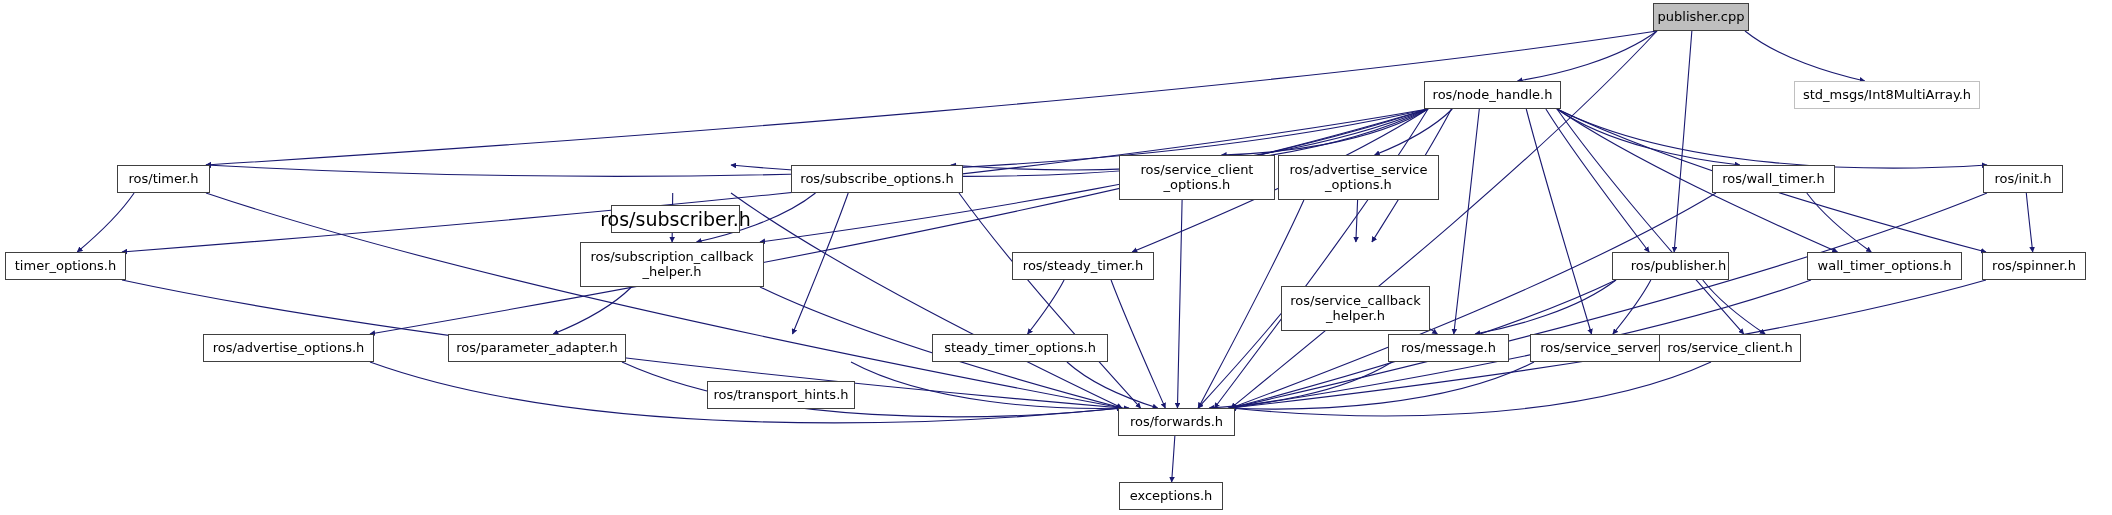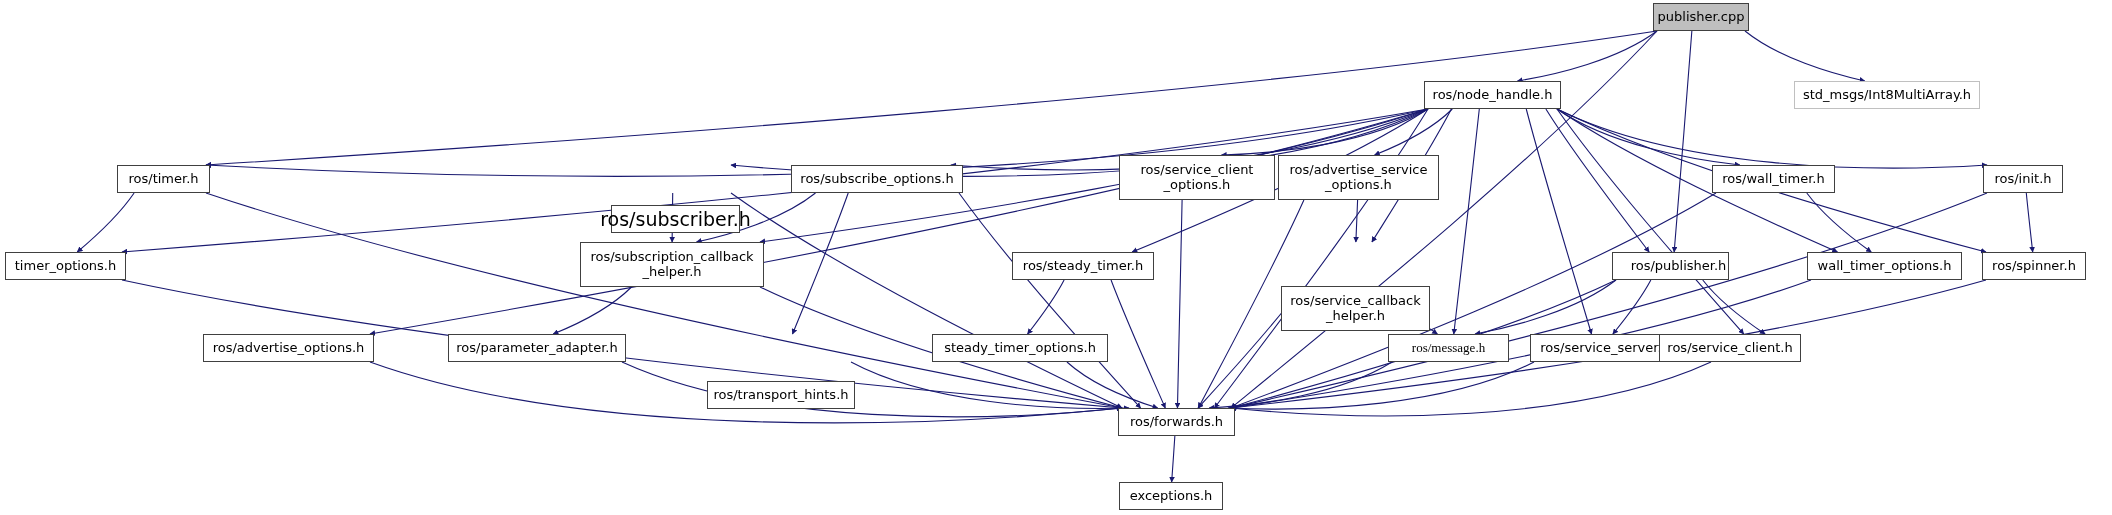--- a/index.html
+++ b/index.html
@@ -104,19 +104,19 @@
       <div class="node" style="left: 1012px; top: 252px; width: 142px; height: 28px; font-size: 13px;">ros/steady_timer.h</div>
       <div class="node" style="left: 1281px; top: 242px; width: 149px; height: 45px; font-size: 13px; margin-top: 44px;">ros/service_callback
 _helper.h</div>
       <div class="node" style="left: 1612px; top: 252px; width: 117px; height: 28px; font-size: 13px; padding-left: 16px;">ros/publisher.h</div>
       <div class="node" style="left: 1807px; top: 252px; width: 155px; height: 28px; font-size: 13px;">wall_timer_options.h</div>
       <div class="node" style="left: 1982px; top: 252px; width: 104px; height: 28px; font-size: 13px;">ros/spinner.h</div>
       <div class="node" style="left: 203px; top: 334px; width: 171px; height: 28px; font-size: 13px;">ros/advertise_options.h</div>
       <div class="node" style="left: 448px; top: 334px; width: 178px; height: 28px; font-size: 13px;">ros/parameter_adapter.h</div>
       <div class="node" style="left: 707px; top: 334px; width: 148px; height: 28px; font-size: 13px; margin-top: 47px;">ros/transport_hints.h</div>
       <div class="node" style="left: 932px; top: 334px; width: 176px; height: 28px; font-size: 13px;">steady_timer_options.h</div>
-      <div class="node" style="left: 1388px; top: 334px; width: 121px; height: 28px; font-size: 13px; font-family: Liberation Serif, serif;">ros/message.h</div>
+      <div class="node" style="left: 1388px; top: 334px; width: 121px; height: 28px; font-size: 13px;">ros/message.h</div>
       <div class="node" style="left: 1530px; top: 334px; width: 150px; height: 28px; font-size: 13px;">ros/service_server.h</div>
       <div class="node" style="left: 1659px; top: 334px; width: 142px; height: 28px; font-size: 13px;">ros/service_client.h</div>
       <div class="node" style="left: 1118px; top: 408px; width: 117px; height: 28px; font-size: 13px;">ros/forwards.h</div>
       <div class="node" style="left: 1119px; top: 482px; width: 104px; height: 28px; font-size: 13px;">exceptions.h</div>
     </div>
 </div>
 
 </body></html>

